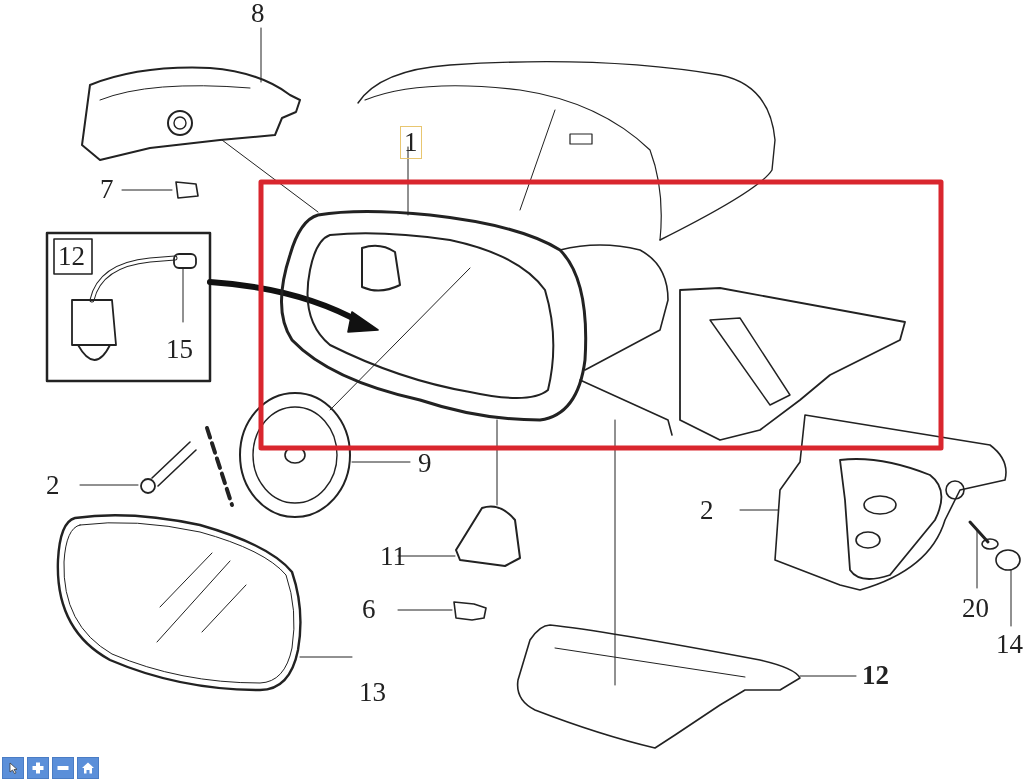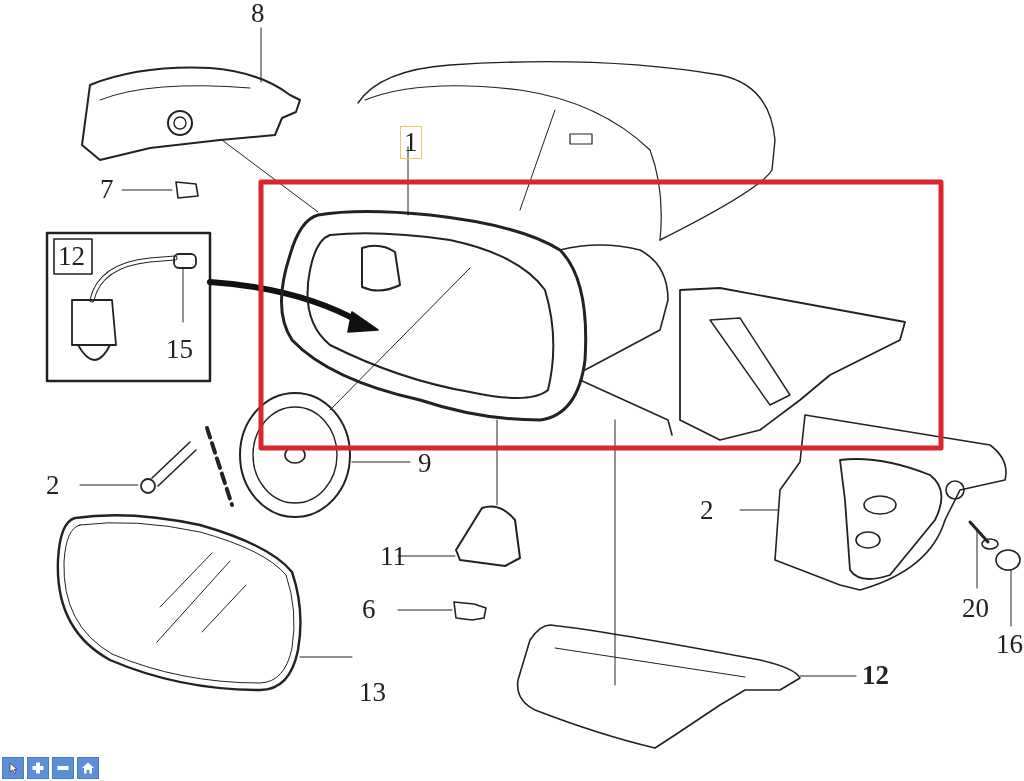--- a/index.html
+++ b/index.html
@@ -136,21 +136,21 @@
   <div class="callout highlight" style="left:400px;top:126px;">1</div>
   <div class="callout" style="left:100px;top:176px;">7</div>
   <div class="callout" style="left:58px;top:243px;">12</div>
   <div class="callout" style="left:166px;top:326px;margin-top:10px;">15</div>
   <div class="callout" style="left:418px;top:450px;">9</div>
   <div class="callout" style="left:46px;top:472px;">2</div>
   <div class="callout" style="left:700px;top:497px;">2</div>
   <div class="callout" style="left:380px;top:543px;">11</div>
   <div class="callout" style="left:362px;top:596px;">6</div>
   <div class="callout" style="left:962px;top:595px;">20</div>
-  <div class="callout" style="left:996px;top:631px;">16</div>
+  <div class="callout" style="left:996px;top:631px;">14</div>
   <div class="callout" style="left:359px;top:644px;margin-top:35px;">13</div>
   <div class="callout" style="left:862px;top:662px;font-weight:bold;">12</div>
 </div>
 
 <div id="toolbar">
   <div class="tb-btn" title="Select">
     <svg width="14" height="14" viewBox="0 0 14 14">
       <path d="M4 2 L4 11 L6.5 9 L8.5 12.5 L10 11.8 L8 8.5 L11 8.3 Z" fill="#ffffff" stroke="#3a3a3a" stroke-width="0.8"></path>
     </svg>
   </div>

